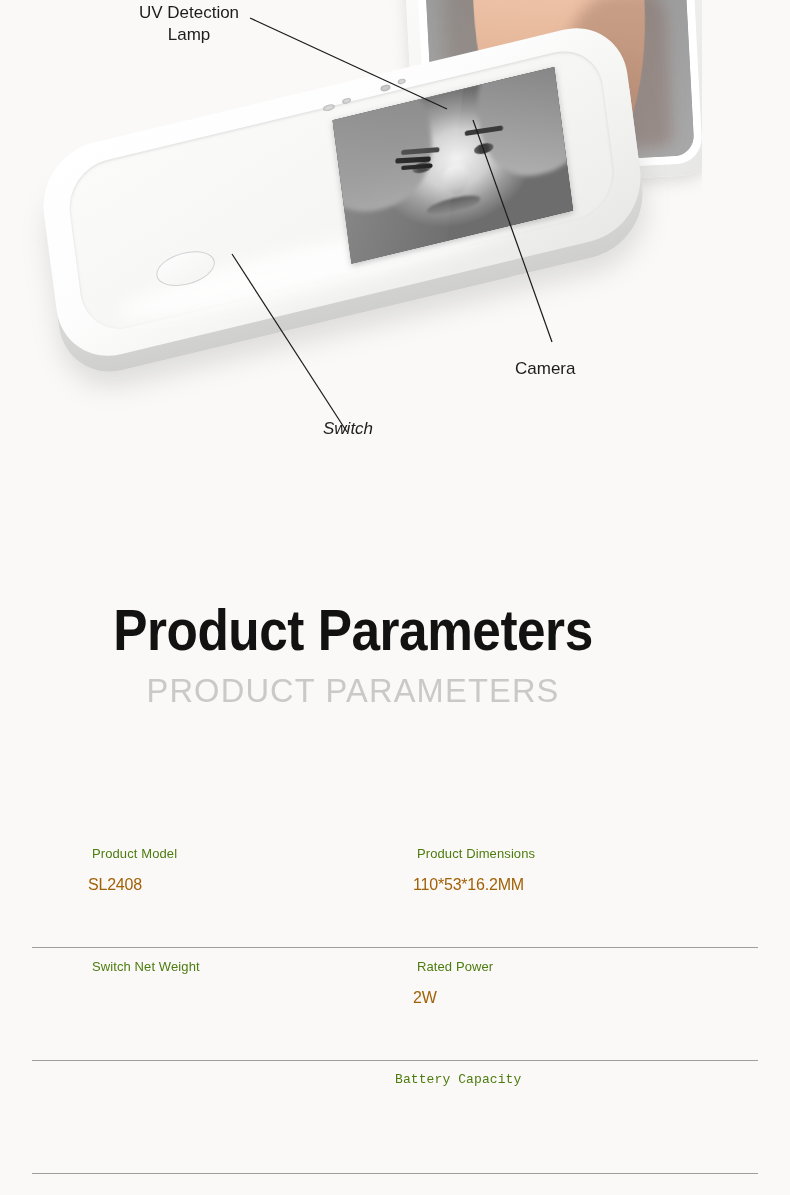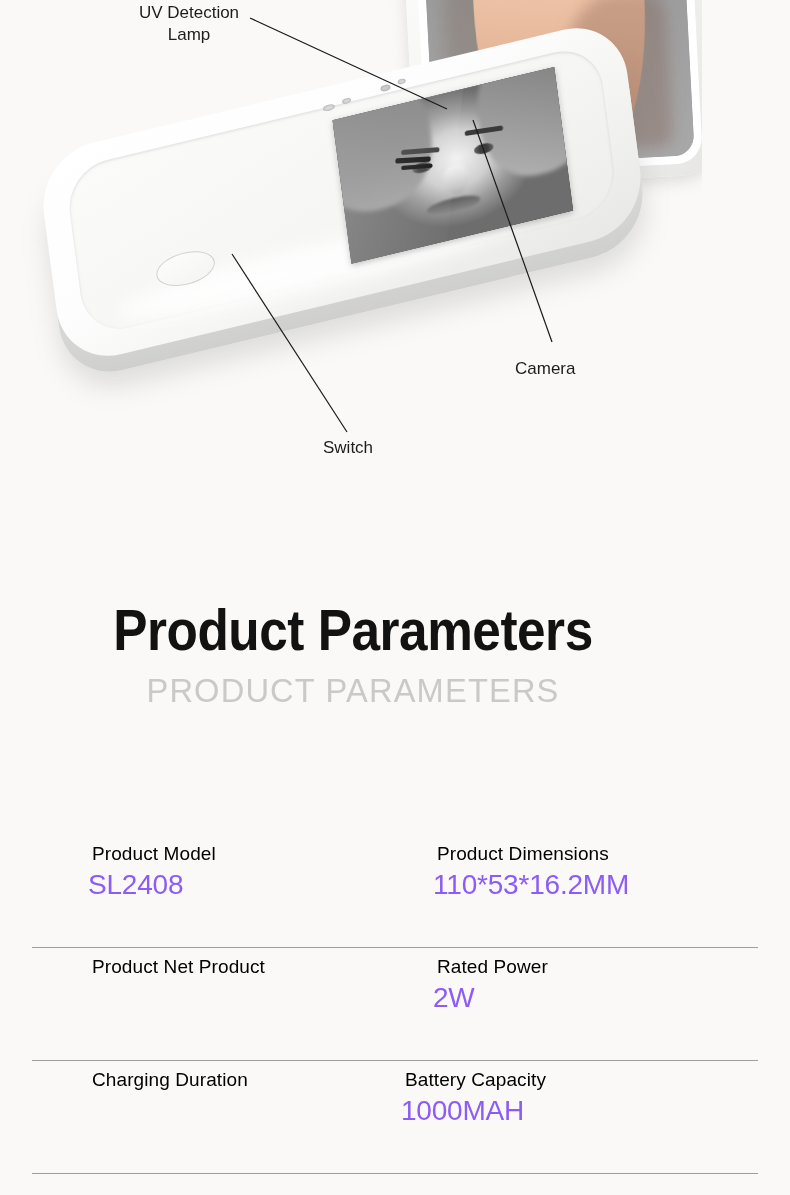--- a/index.html
+++ b/index.html
@@ -249,21 +249,21 @@
   }
   .callout-label {
     position: absolute;
     color: #1d1d1d;
     font-size: 17px;
     line-height: 22px;
     white-space: pre;
   }
   #label-uv     { left: 122px; top: 2px;   text-align: center; width: 134px; }
   #label-camera { left: 515px; top: 358px; }
-  #label-switch { left: 323px; top: 437px; }
+  #label-switch { left: 323px; top: 418px; font-style: italic; }
 
   
   #params {
     position: absolute;
     left: 0;
     top: 575px;
     width: 706px;
   }
   .section-title {
     margin: 0;
@@ -299,37 +299,37 @@
     position: relative;
     height: 112px;
     border-bottom: 1px solid #9e9e9e;
     margin: 0 32px;
   }
   .spec-cell {
     position: absolute;
     top: 10px;
   }
   .spec-cell.c1 { left: 56px; }
-  .spec-cell.c2 { left: 401px; }
-  .spec-row.wide-left .spec-cell.c2 { left: 369px; }
+  .spec-cell.c2 { left: 381px; }
+  .spec-row.wide-left .spec-cell.c2 { left: 359px; font-family: Liberation Mono, monospace; }
 
   .spec-label {
     margin: 0;
-    font-size: 19px;
+    font-size: 13px;
     line-height: 18px;
-    color: #000000;
+    color: #4d7c0f;
     font-weight: normal;
     letter-spacing: 0.1px;
   }
   .spec-value {
     margin: 0;
     padding-top: 7px;
-    font-size: 28px;
+    font-size: 16px;
     line-height: 30px;
-    color: #8b5cf6;
+    color: #a16207;
     font-weight: normal;
     letter-spacing: -0.2px;
   }
   .spec-cell.c1 .spec-label { padding-left: 4px; }
   .spec-cell.c2 .spec-label { padding-left: 4px; }
 </style>
 </head>
 <body>
 
 <div id="page">
@@ -403,34 +403,32 @@
           <p class="spec-value">SL2408</p>
         </div>
         <div class="spec-cell c2">
           <p class="spec-label">Product Dimensions</p>
           <p class="spec-value">110*53*16.2MM</p>
         </div>
       </div>
 
       <div class="spec-row">
         <div class="spec-cell c1">
-          <p class="spec-label">Product Net Product</p>
+          <p class="spec-label">Switch Net Weight</p>
         </div>
         <div class="spec-cell c2">
           <p class="spec-label">Rated Power</p>
           <p class="spec-value">2W</p>
         </div>
       </div>
 
       <div class="spec-row wide-left">
         <div class="spec-cell c1">
-          <p class="spec-label">Charging Duration</p>
         </div>
         <div class="spec-cell c2">
           <p class="spec-label">Battery Capacity</p>
-          <p class="spec-value">1000MAH</p>
         </div>
       </div>
 
     </div>
   </div>
 
 </div>
 
 </body></html>

